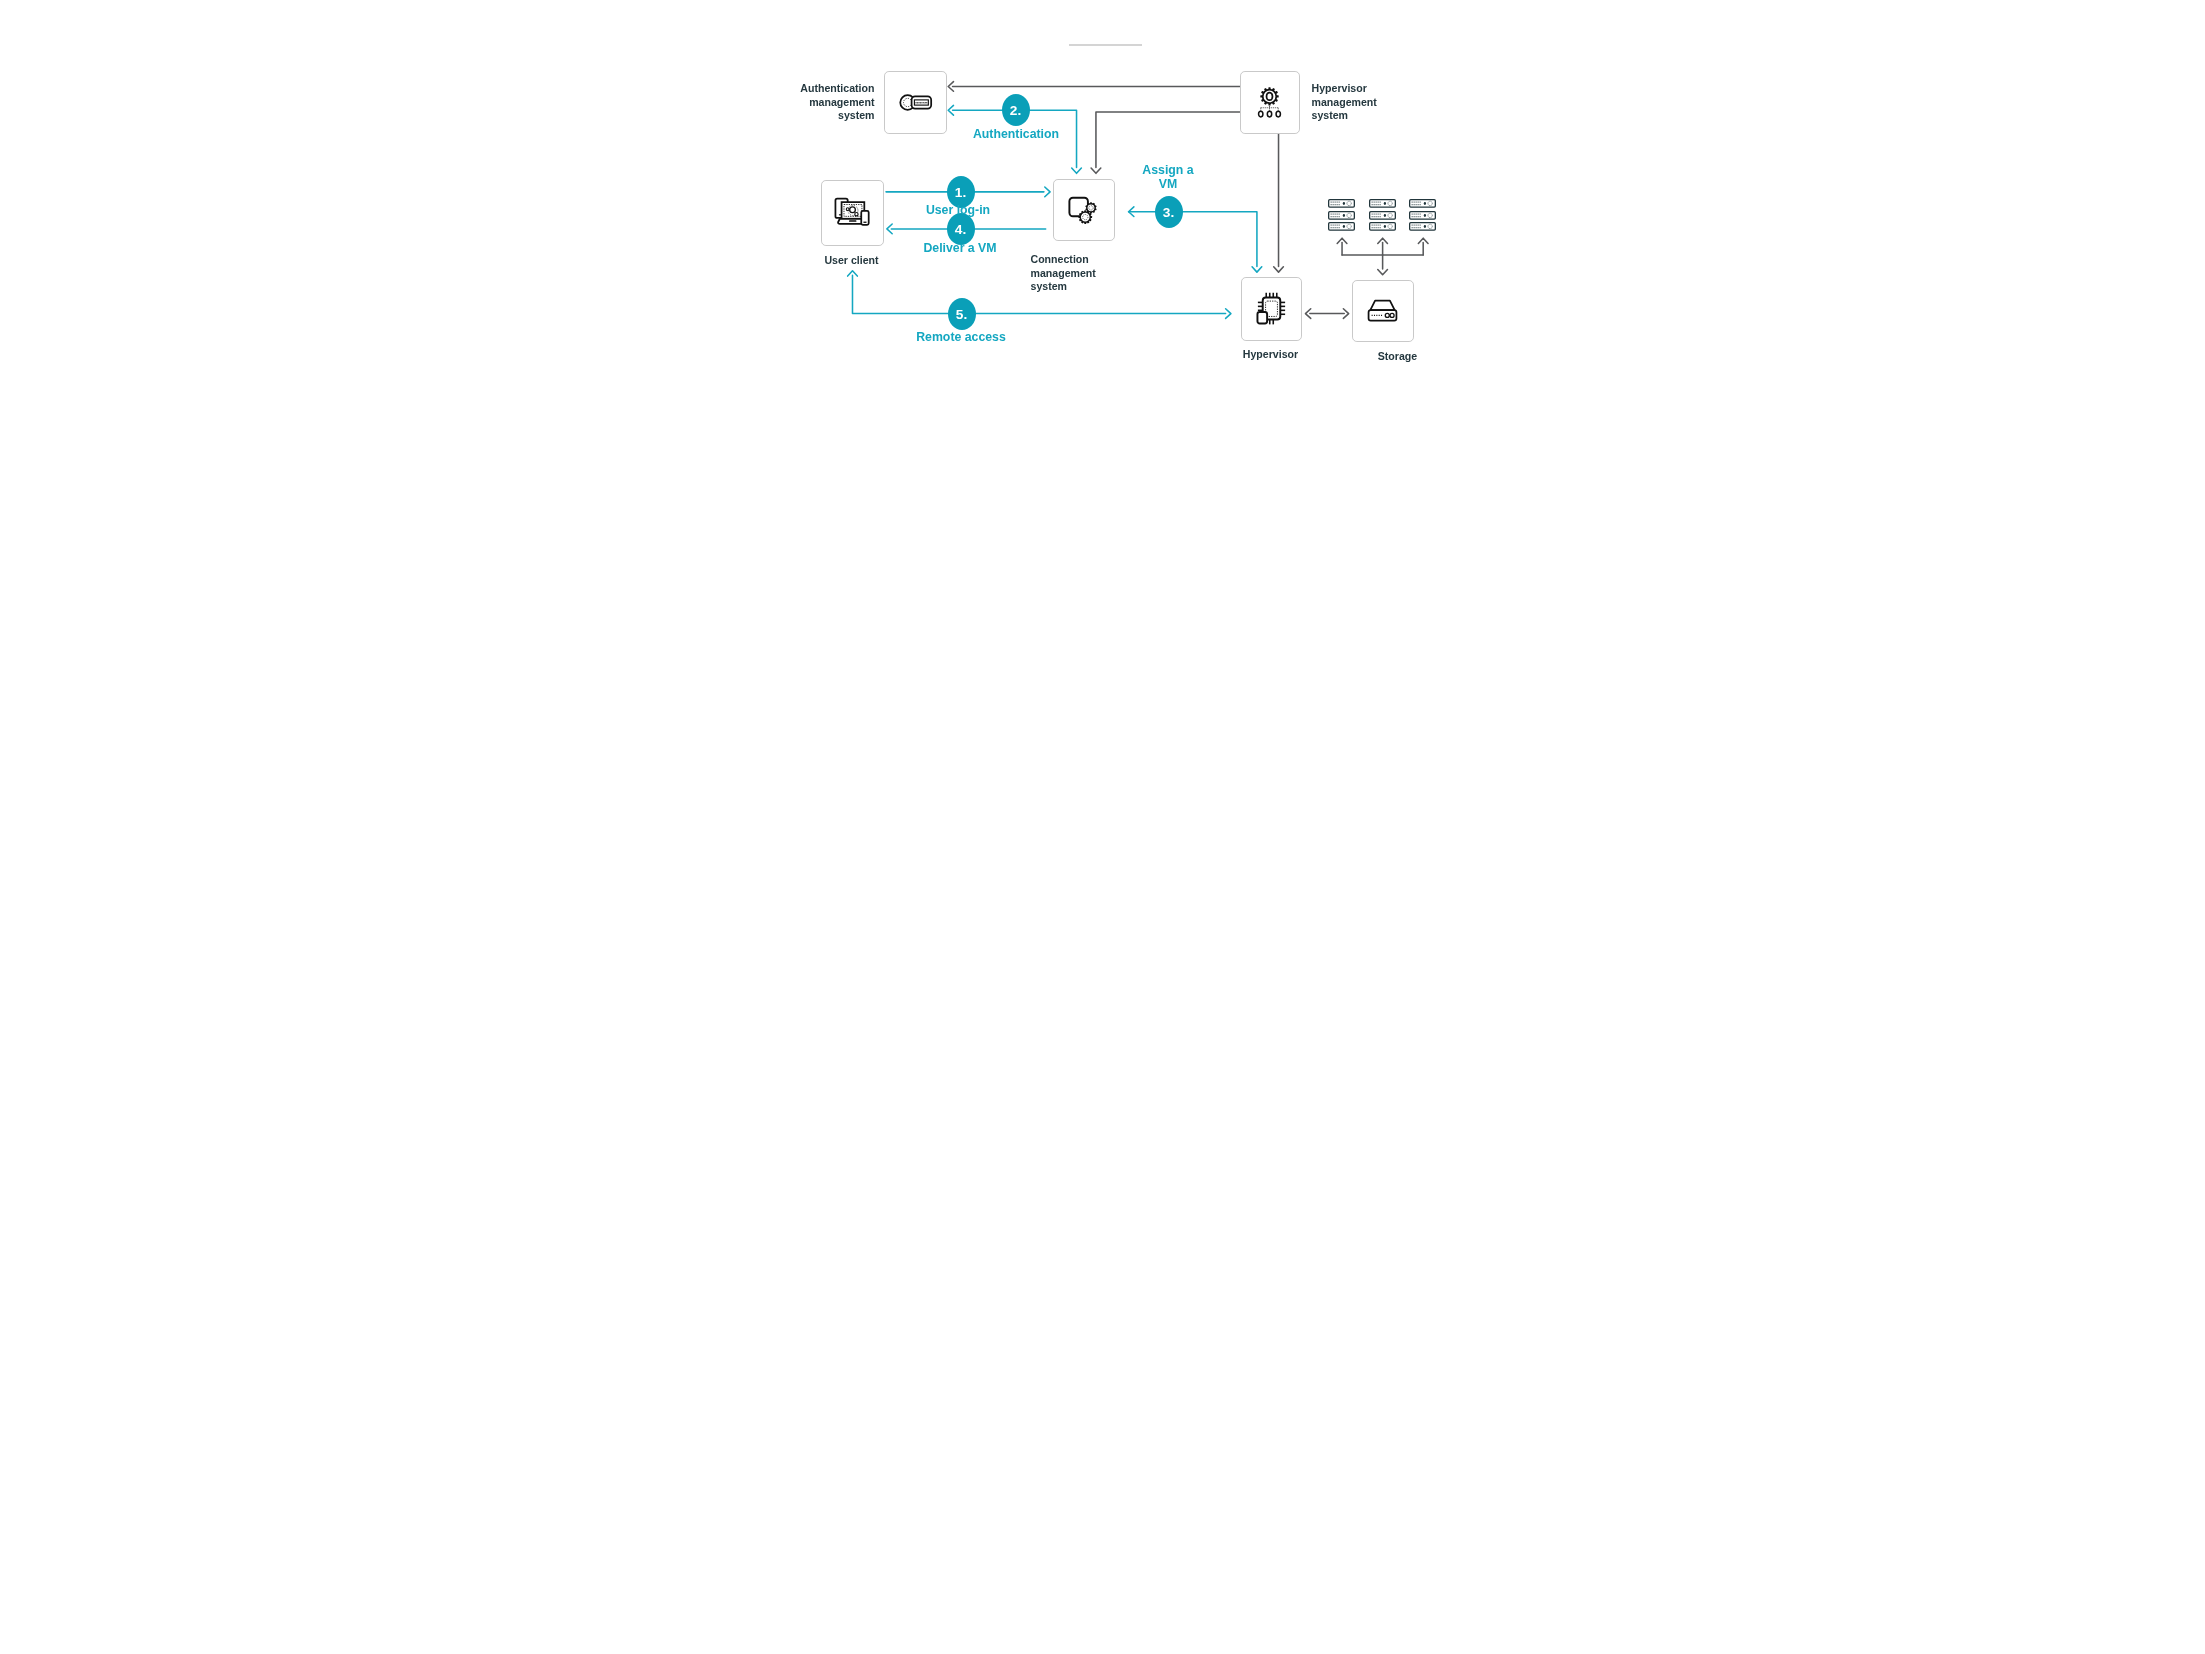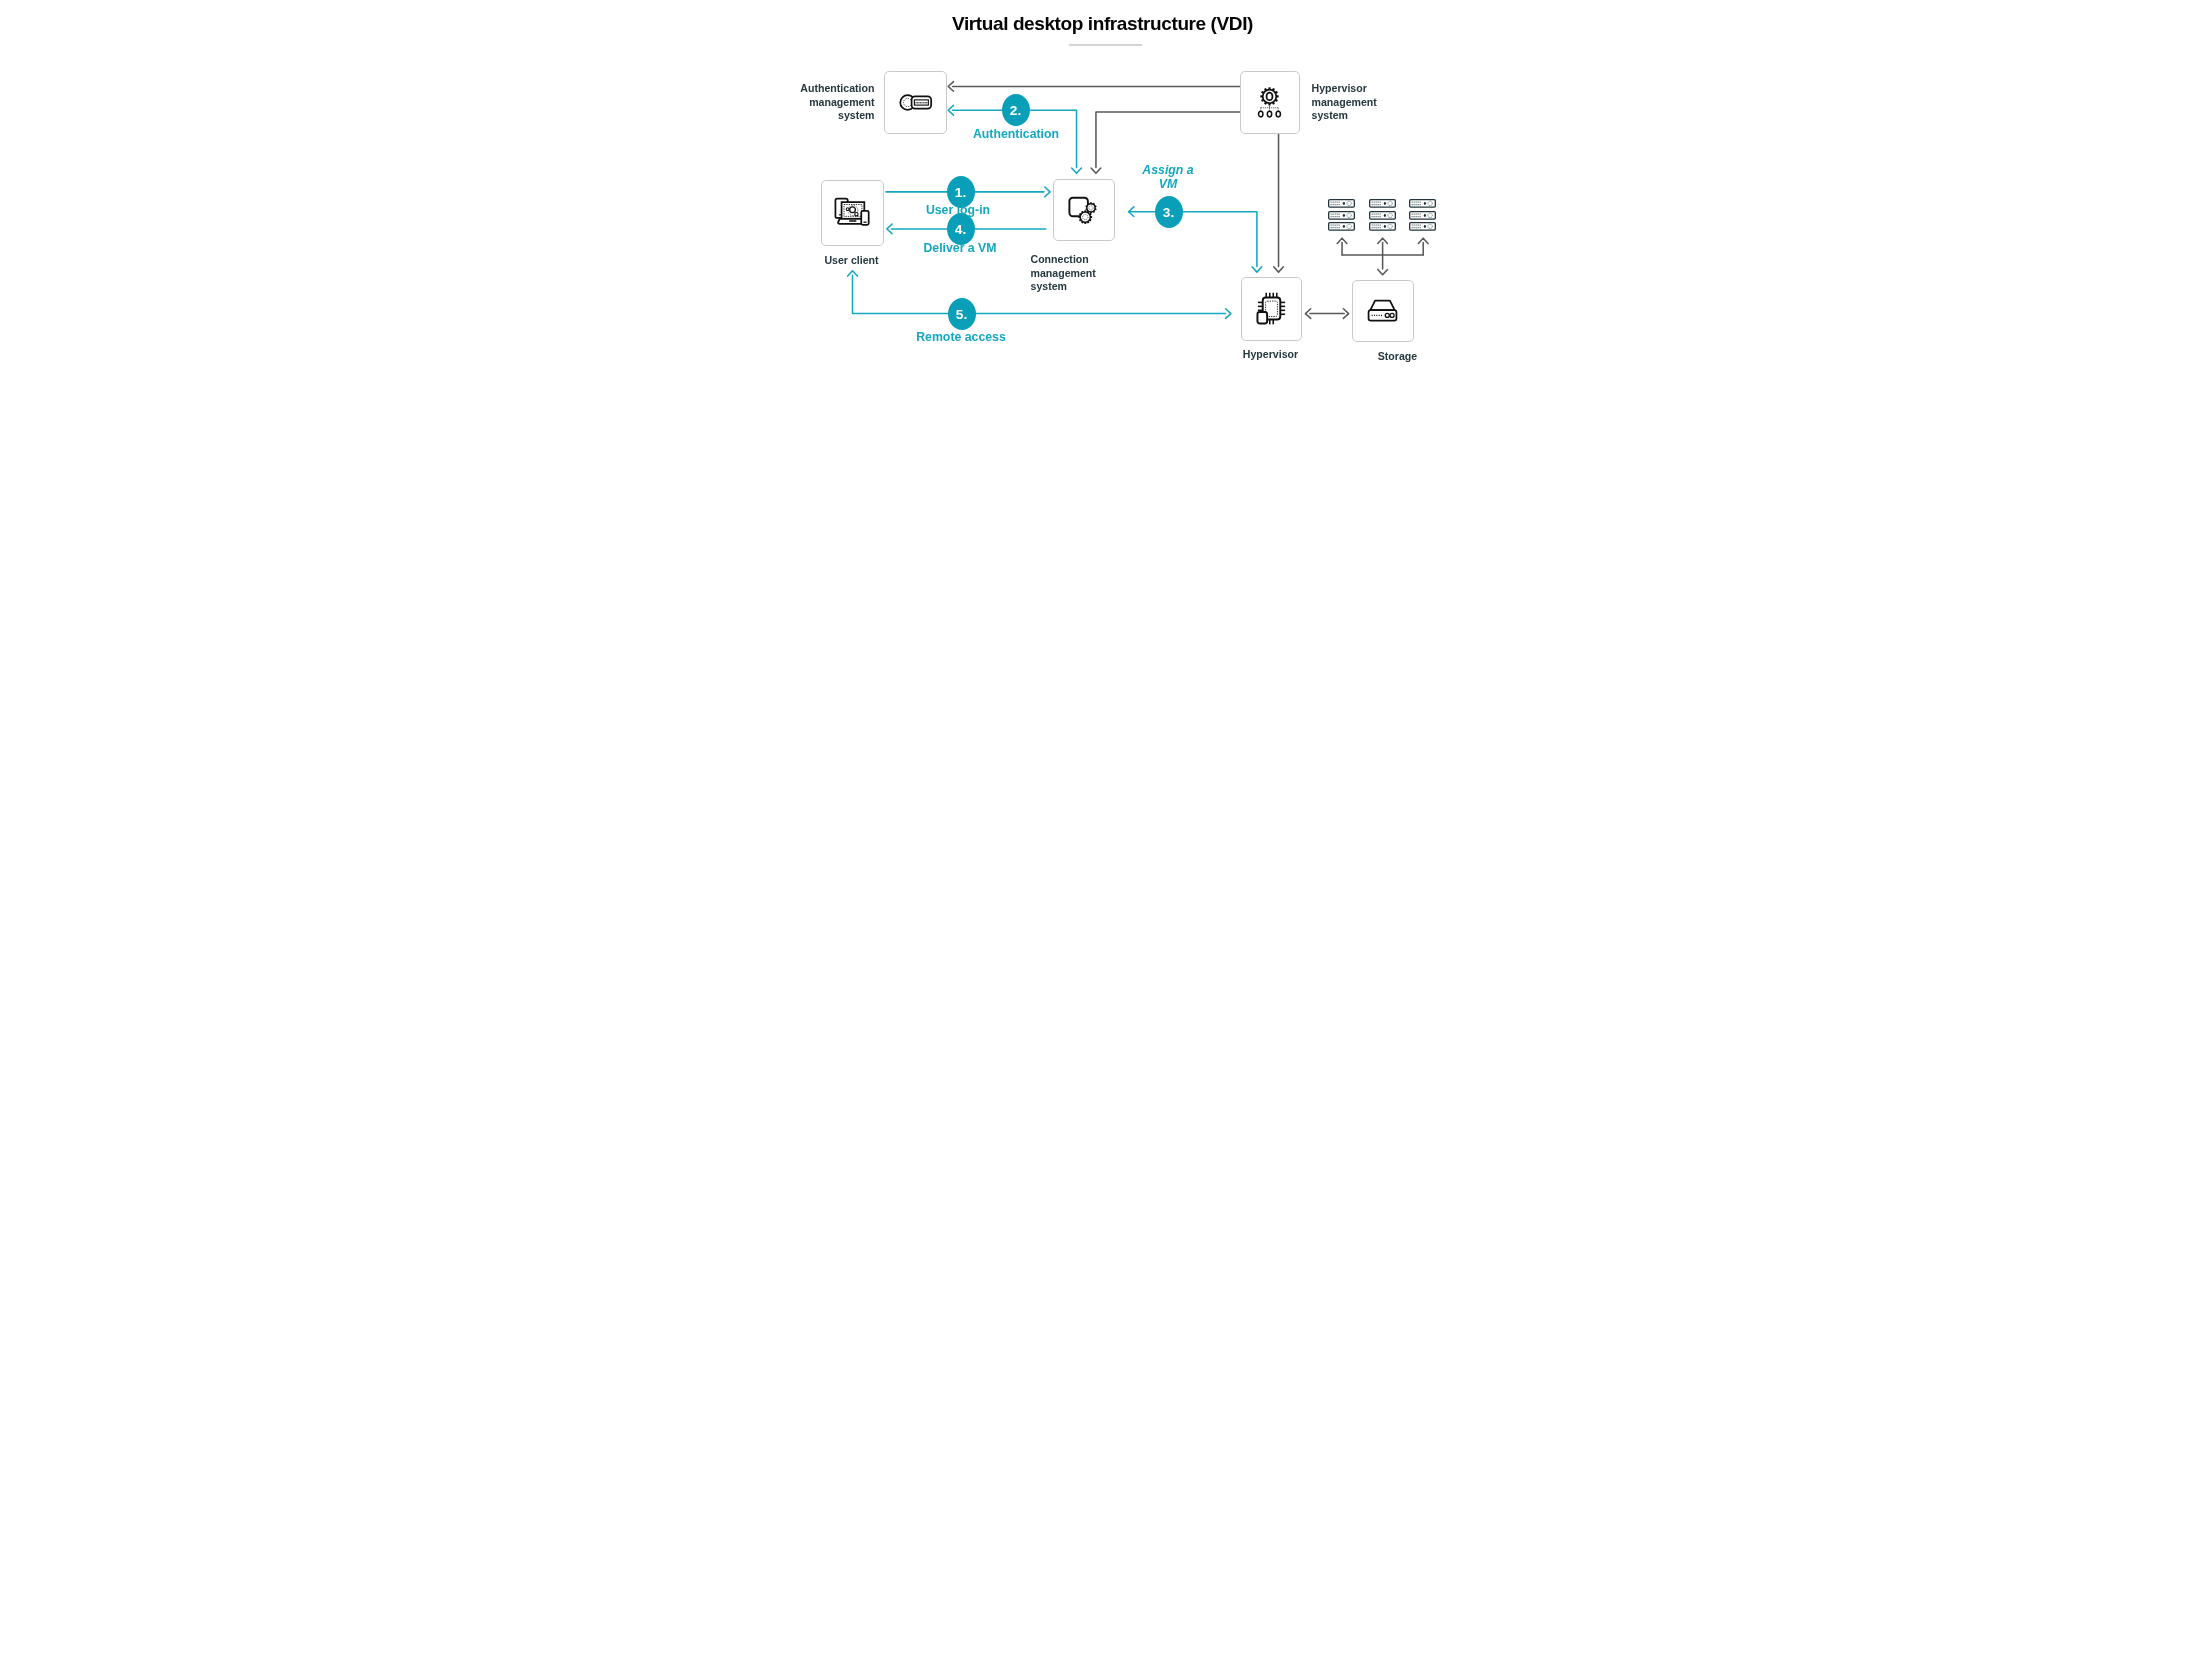--- a/index.html
+++ b/index.html
@@ -78,21 +78,20 @@
         <path d="M1418 578 V550"></path>
           <path d="M1407 552 L1418 540 L1429 552"></path>
         <path d="M1510 578 V550"></path>
           <path d="M1499 552 L1510 540 L1521 552"></path>
         <path d="M1418 578 V610"></path>
           <path d="M1407 611 L1418 623 L1429 611"></path>
       </g>
     </g>
   </svg>
 
-  <div class="title">Virtual desktop infrastructure (VDI)</div>
   <div class="title-underline"></div>
 
   <div class="node-box" style="left:127px;top:71px;width:63px;height:63px;">
     <svg class="icon-svg" width="37" height="27" viewBox="0 0 84 62">
       <circle cx="24" cy="31" r="17" fill="#fff" stroke="#111" stroke-width="4"></circle>
       <circle cx="24" cy="31" r="9.5" fill="none" stroke="#111" stroke-width="2" stroke-dasharray="2.5 3"></circle>
       <rect x="33" y="17" width="45" height="28" rx="8" fill="#fff" stroke="#111" stroke-width="4"></rect>
       <rect x="39.5" y="25" width="32" height="12" fill="#fff" stroke="#111" stroke-width="2.6"></rect>
       <text x="55.5" y="36" text-anchor="middle" font-size="9" font-weight="bold" fill="#111">********</text>
     </svg>
@@ -293,19 +292,19 @@
     </div>
   <div class="step-circle" style="left:190px;top:213px;">
       <span>4.</span>
     </div>
   <div class="step-circle" style="left:191px;top:298px;">
       <span>5.</span>
     </div>
 
   <div class="step-label" style="left:131px;top:160px;margin-top:44px;">User log-in</div>
   <div class="step-label" style="left:189px;top:128px;">Authentication</div>
-  <div class="step-label" style="left:341px;top:164px;font-style:italic;">Assign a
+  <div class="step-label" style="left:341px;top:164px;">Assign a
 VM</div>
   <div class="step-label" style="left:133px;top:242px;">Deliver a VM</div>
   <div class="step-label" style="left:134px;top:331px;">Remote access</div>
 
 </div>
 
 
 </body></html>

